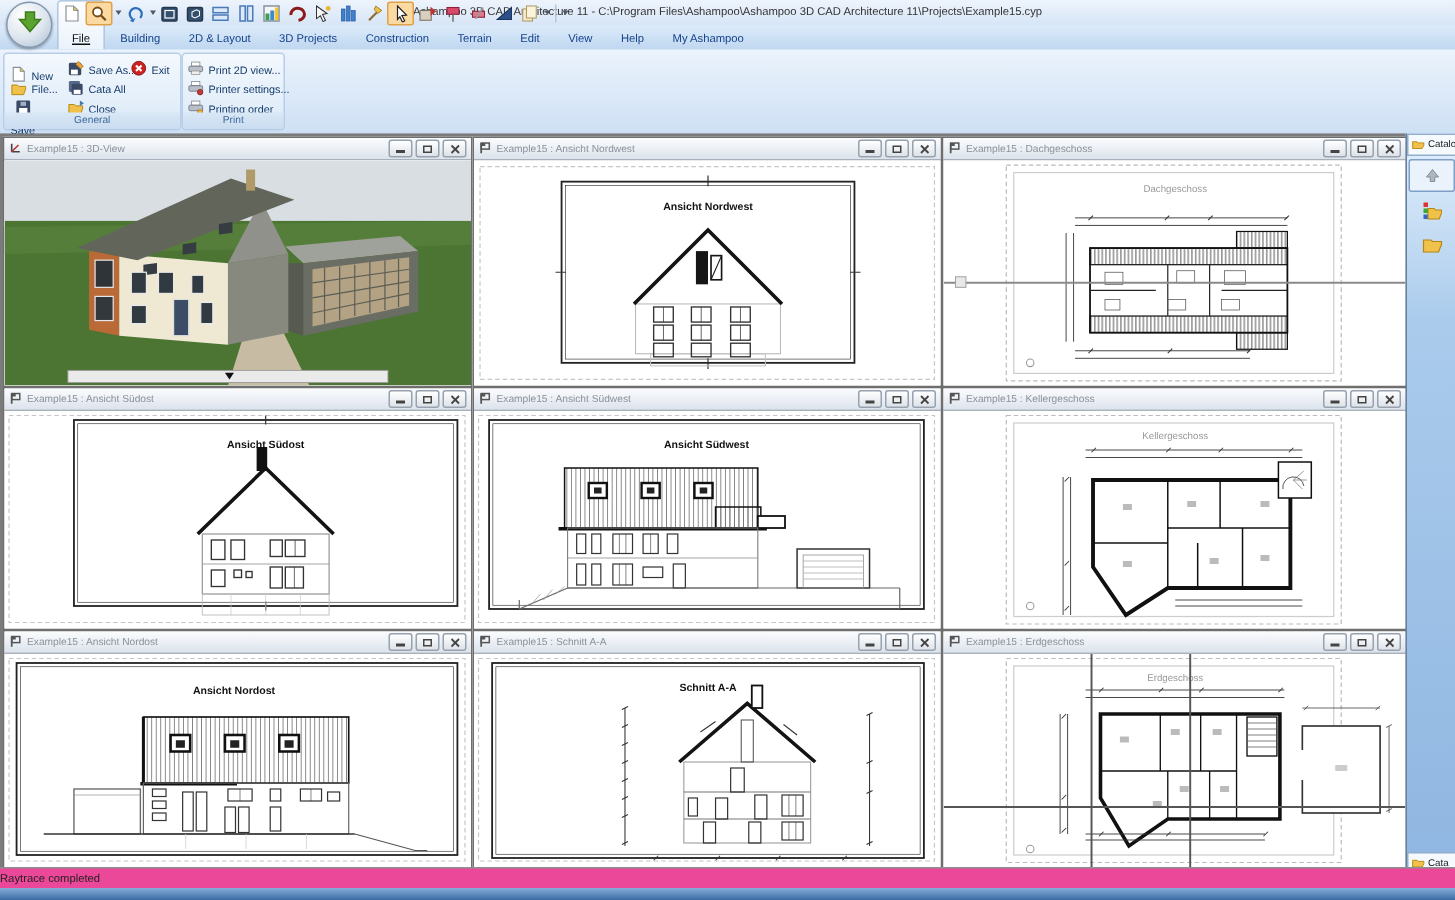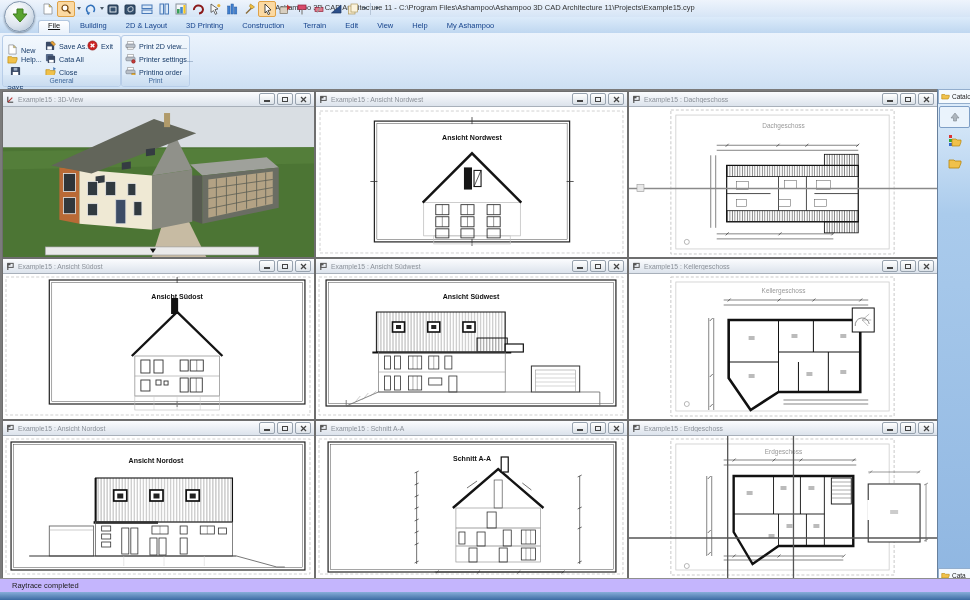--- a/index.html
+++ b/index.html
@@ -19,21 +19,21 @@
   .qat .ic{width:16px;height:14px;display:flex;align-items:center;justify-content:center;border-radius:2px;}
   .qat .ic.hl{background:#fbd9a2;border:1px solid #dfa248;}
   .caret{width:0;height:0;border-left:2.5px solid transparent;border-right:2.5px solid transparent;
          border-top:3px solid #4c5a68;margin-left:1px;}
   .qsep{width:1px;height:12px;background:#b7c6d8;margin:0 2px;}
 
   
   .tabrow{position:absolute;top:17px;left:0;right:0;height:16px;
           background:linear-gradient(#dcebfa,#bfd7f0);display:flex;align-items:flex-end;
           padding-left:38px;border-bottom:1px solid #aac5e6;}
-  .tab{font-size:7.5px;color:#15428b;padding:0 9px 3px;border-radius:3px 3px 0 0;margin-right:1px;}
+  .tab{font-size:7.5px;color:#15428b;padding:20px 9px 3px;border-radius:3px 3px 0 0;margin-right:1px;}
   .tab.active{background:linear-gradient(#ffffff,#eaf2fb);border:1px solid #b2c7e0;border-bottom:none;
               color:#111;text-decoration:underline;}
 
   
   .ribbon{position:absolute;top:33px;left:0;right:0;height:56px;
           background:linear-gradient(#ebf3fc,#d7e6f7 70%,#cde0f3);border-bottom:1px solid #9db9da;}
   .rgroup{position:absolute;top:2px;height:50px;border:1px solid #b7cde8;border-radius:3px;
           background:linear-gradient(#f3f8fd,#e2eefa 70%,#d7e6f6);}
   .rcap{position:absolute;left:0;right:0;bottom:0;height:11px;font-size:6.8px;color:#3f689b;
         text-align:center;line-height:11px;background:linear-gradient(#dae8f6,#c9dcf0);
@@ -59,22 +59,22 @@
   .catalog{position:absolute;top:89px;left:937px;width:33px;height:501px;
            background:linear-gradient(180deg,#e3f0fc,#aacbec 25%,#8fb6e1);border-left:1px solid #68809c;}
   .cattab{height:13px;background:#f5fafe;border:1px solid #93aecd;display:flex;align-items:center;
           gap:2px;padding:0 2px;font-size:6.5px;color:#222;overflow:hidden;white-space:nowrap;}
   .catbtn{width:29px;height:20px;margin:2px auto 0;display:flex;align-items:center;justify-content:center;
           border-radius:2px;}
   .catbtn.sel{background:#eaf3fc;border:1px solid #7f9fc6;}
   .cattab.bottom{position:absolute;left:0;right:0;bottom:7px;}
 
   
-  .statusbar{position:absolute;top:578px;left:0;width:970px;height:16px;background:#c4b5fd;
-             border-top:1px solid #8f8f8f;font-size:7.5px;color:#222;line-height:13px;padding-left:12px;
+  .statusbar{position:absolute;top:578px;left:0;width:970px;height:16px;background:#ec4899;
+             border-top:1px solid #8f8f8f;font-size:7.5px;color:#222;line-height:13px;padding-left:0;
              box-sizing:border-box;}
   .taskbar{position:absolute;top:592px;left:0;right:0;height:8px;
            background:linear-gradient(#87add9,#3c6ba3);}
 </style>
 </head>
 <body>
 
 <div class="app">
 
   <div class="titlebar">
@@ -200,21 +200,21 @@
       </span>
     <span class="caret"></span>
     <span class="qsep"></span>
     <span class="caret"></span>
   </div>
 
   <div class="tabrow">
     <span class="tab active">File</span>
     <span class="tab">Building</span>
     <span class="tab">2D &amp; Layout</span>
-    <span class="tab">3D Printing</span>
+    <span class="tab">3D Projects</span>
     <span class="tab">Construction</span>
     <span class="tab">Terrain</span>
     <span class="tab">Edit</span>
     <span class="tab">View</span>
     <span class="tab">Help</span>
     <span class="tab">My Ashampoo</span>
   </div>
 
   <div class="ribbon">
     <div class="rgroup" style="left:2px;width:117px;">
@@ -222,21 +222,21 @@
         <span><svg width="11" height="11" viewBox="0 0 12 12">
               <path d="M2,1 h5 l3,3 v7 h-8 z" fill="#fff" stroke="#8a8f96" stroke-width=".8"></path>
               <path d="M7,1 l3,3 h-3 z" fill="#e8c84a" stroke="#8a8f96" stroke-width=".6"></path>
             </svg></span>
         <span>New</span>
       </div>
       <div class="ritem" style="left:4px;top:17px;">
         <span><svg width="11" height="11" viewBox="0 0 12 12">
               <path d="M1,4 h4 l1,1 h5 v2 l-1.5,4 h-8.5 z" fill="#f0c14b" stroke="#b8860b" stroke-width=".7"></path>
             </svg></span>
-        <span>Help...</span>
+        <span>File...</span>
       </div>
       <div class="ritem" style="left:4px;top:30px;flex-direction:column;">
         <span><svg width="11" height="11" viewBox="0 0 12 12">
               <rect x="1" y="1" width="10" height="10" rx="1" fill="#3a4a66"></rect>
               <rect x="3" y="6.5" width="6" height="4" fill="#fff"></rect>
               <rect x="4" y="2" width="4" height="3" fill="#9fb0c8"></rect>
             </svg></span>
         <span>Save</span>
       </div>
       <div class="ritem" style="left:42px;top:4px;">

